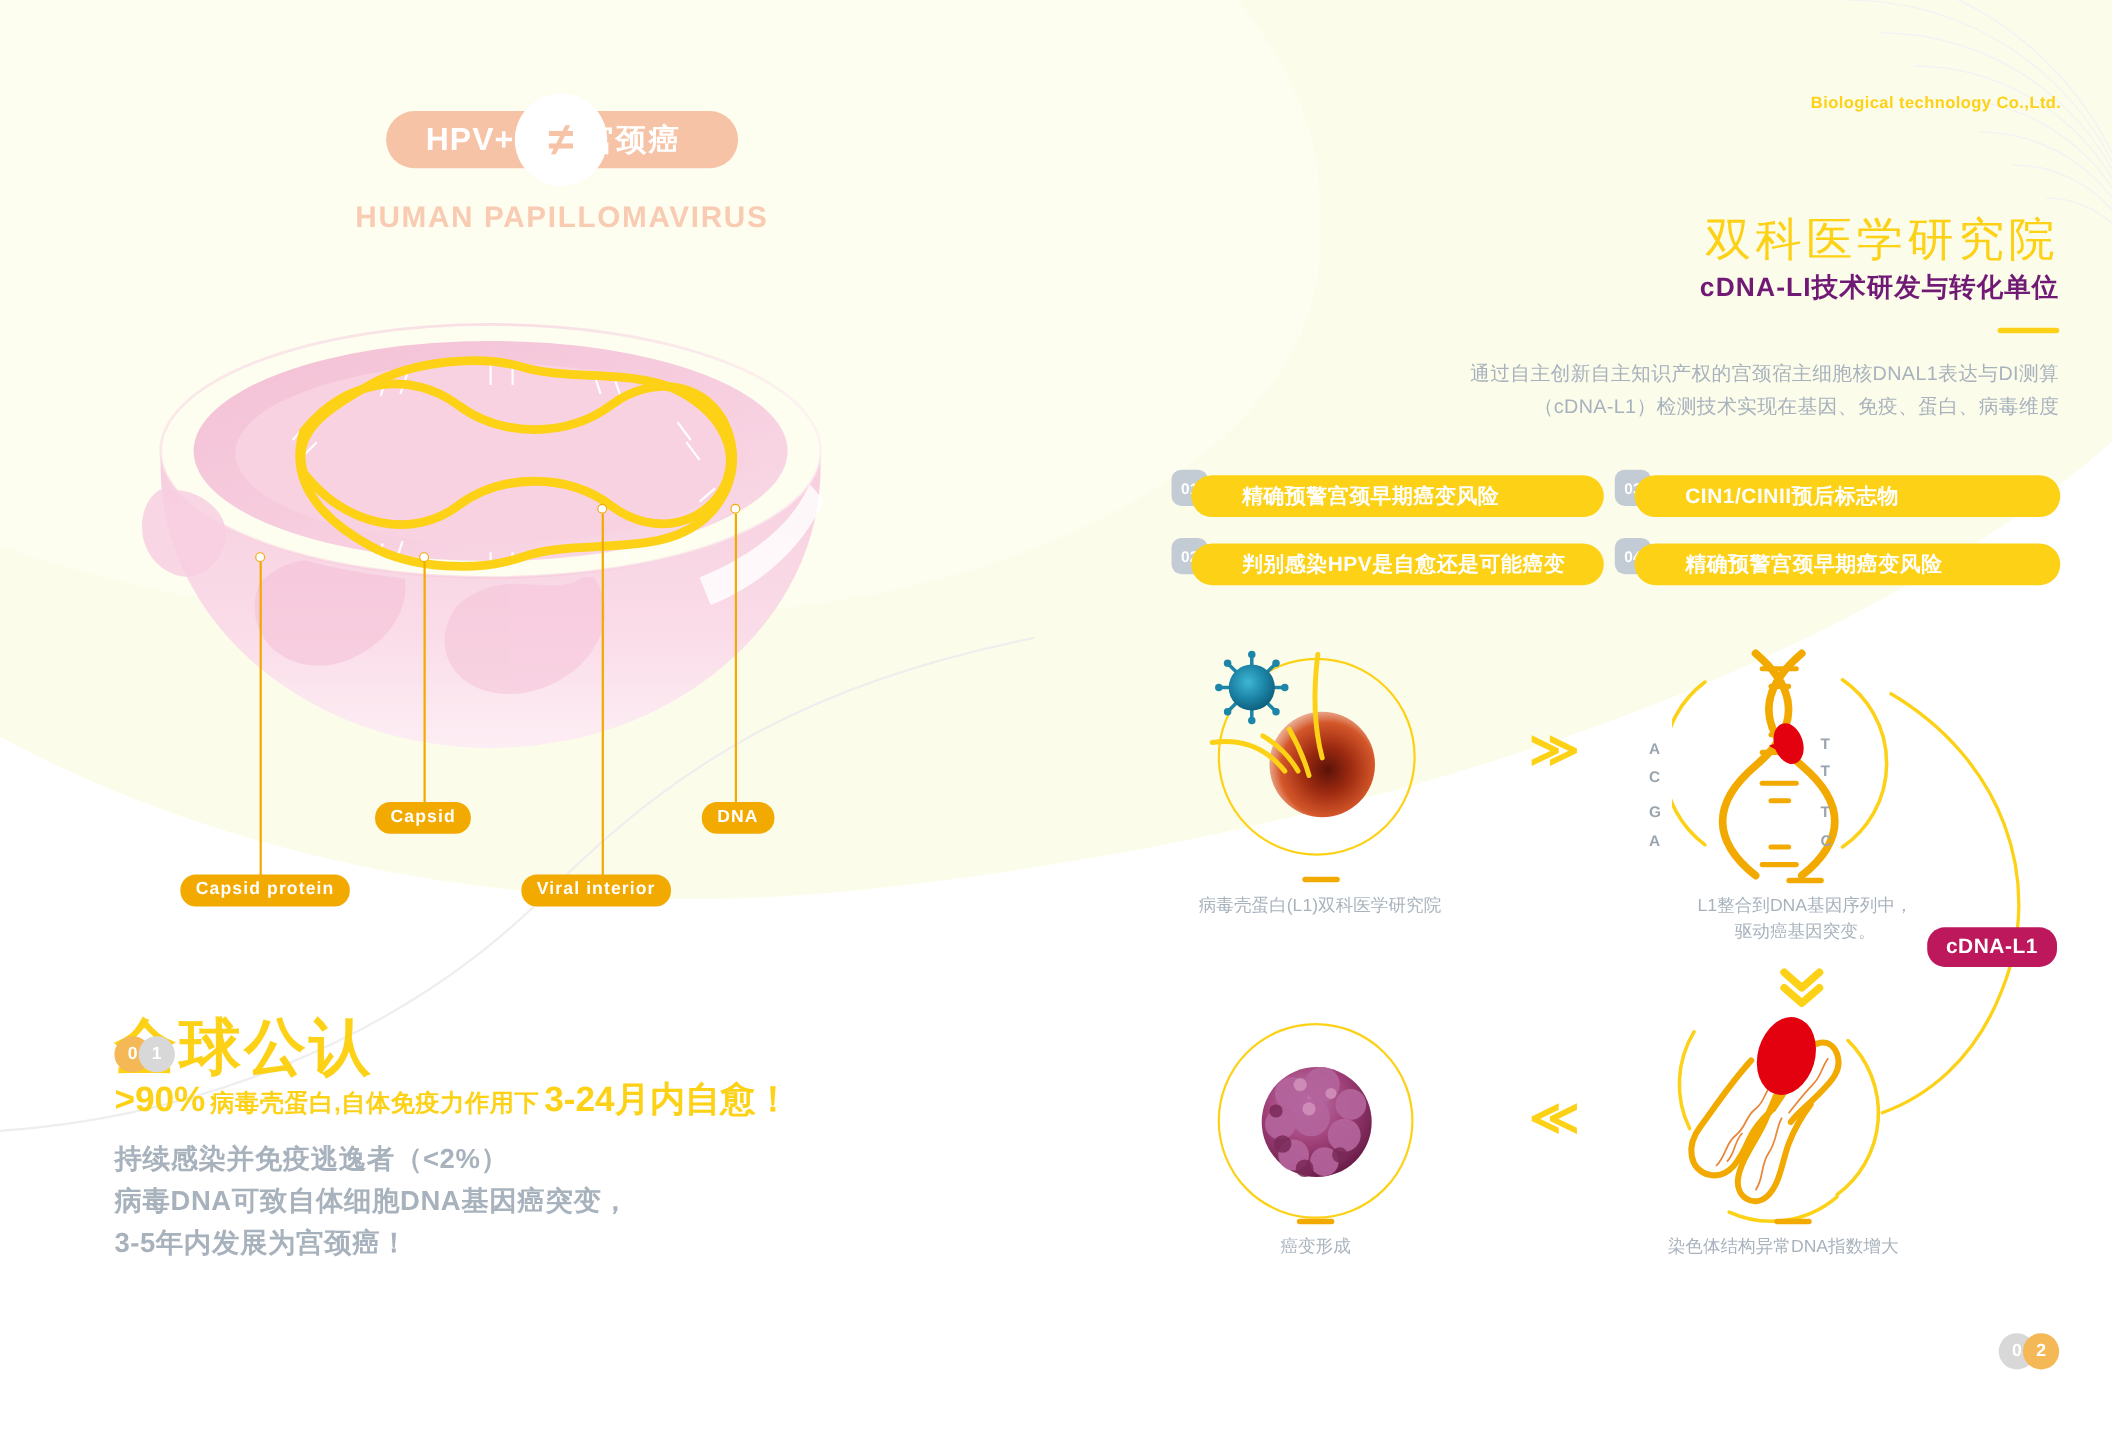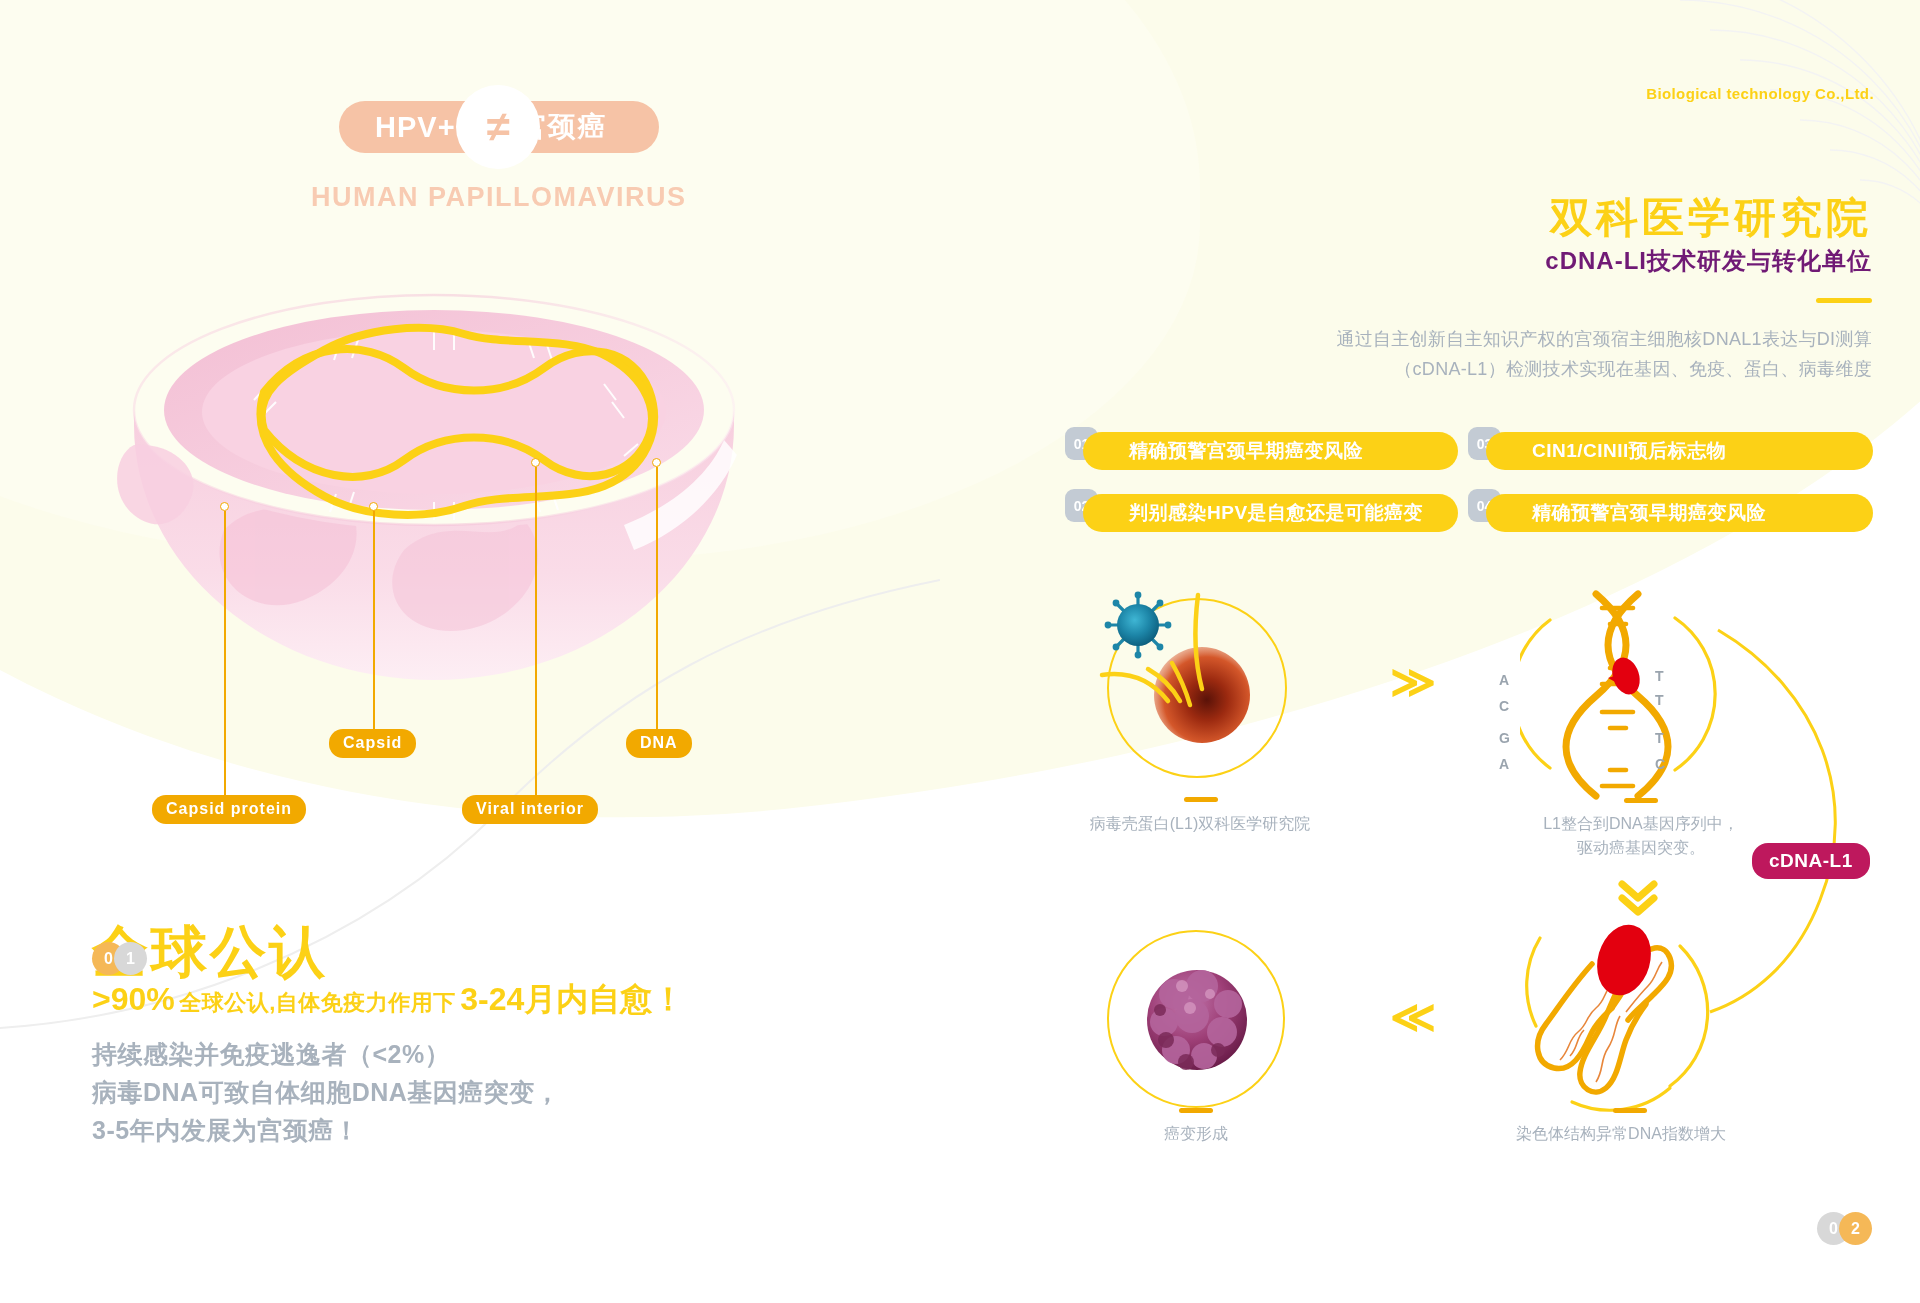--- a/index.html
+++ b/index.html
@@ -35,21 +35,21 @@
     z-index: 0;
   }
 
   
   .arc-deco { position:absolute; right:-30px; top:-60px; width:520px; height:330px; z-index:1; }
 
   
   .swoosh { position:absolute; left:-60px; top:560px; width:1000px; height:480px; z-index:1; }
 
   
-  .left-page { position:absolute; left:4px; top:0; width:1020px; height:1033px; z-index:3; }
+  .left-page { position:absolute; left:16px; top:0; width:1020px; height:1033px; z-index:3; }
 
   .hpv-badge {
     position:absolute; left:335px; top:101px;
     width:320px; height:52px;
     background:#f6c3a6;
     border-radius:26px;
     display:flex; align-items:center;
   }
   .hpv-badge .hpv-text {
     color:#fff; font-size:29px; font-weight:bold; letter-spacing:1px;
@@ -105,21 +105,21 @@
 
   
   .right-page { position:absolute; left:1020px; top:0; width:900px; height:1303px; z-index:3; }
 
   .company {
     position:absolute; right:46px; top:85px;
     color:#fcd116; font-size:15px; font-weight:bold; letter-spacing:0.4px;
   }
   .inst-title {
     position:absolute; right:48px; top:190px;
-    color:#fcd116; font-size:42px; font-weight:bold; letter-spacing:4px;
+    color:#fcd116; font-size:42px; font-weight:normal; letter-spacing:4px;
   }
   .inst-sub {
     position:absolute; right:48px; top:245px;
     color:#701a75; font-size:24px; font-weight:bold; letter-spacing:1px;
   }
   .rule {
     position:absolute; right:48px; top:298px;
     width:56px; height:5px; background:#fcd116; border-radius:3px;
   }
   .inst-desc {
@@ -306,21 +306,21 @@
     <div class="lead-line" style="left:652px; top:467px; height:268px;"></div>
 
     <div class="pill" style="left:148px; top:795px;">Capsid protein</div>
     <div class="pill" style="left:325px; top:729px;">Capsid</div>
     <div class="pill" style="left:458px; top:795px;">Viral interior</div>
     <div class="pill" style="left:622px; top:729px;">DNA</div>
 
     <div class="global-title">全球公认</div>
     <div class="global-line2">
       <span class="big">&gt;90%</span>
-      <span class="mid">全球公认,自体免疫力作用下</span>
+      <span class="mid">病毒壳蛋白,自体免疫力作用下</span>
       <span class="big">3-24月内自愈！</span>
     </div>
     <div class="global-body">
       <div>持续感染并免疫逃逸者（&lt;2%）</div>
       <div>病毒DNA可致自体细胞DNA基因癌突变，</div>
       <div>3-5年内发展为宫颈癌！</div>
     </div>
 
     <div class="pagenum" style="left:88px;">
       <div class="dot dot-orange">0</div>

